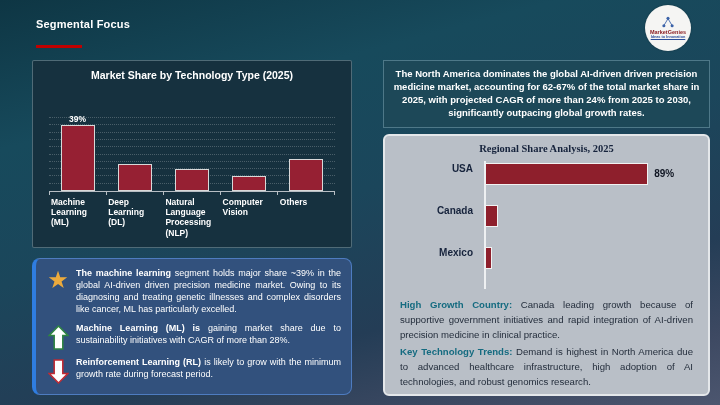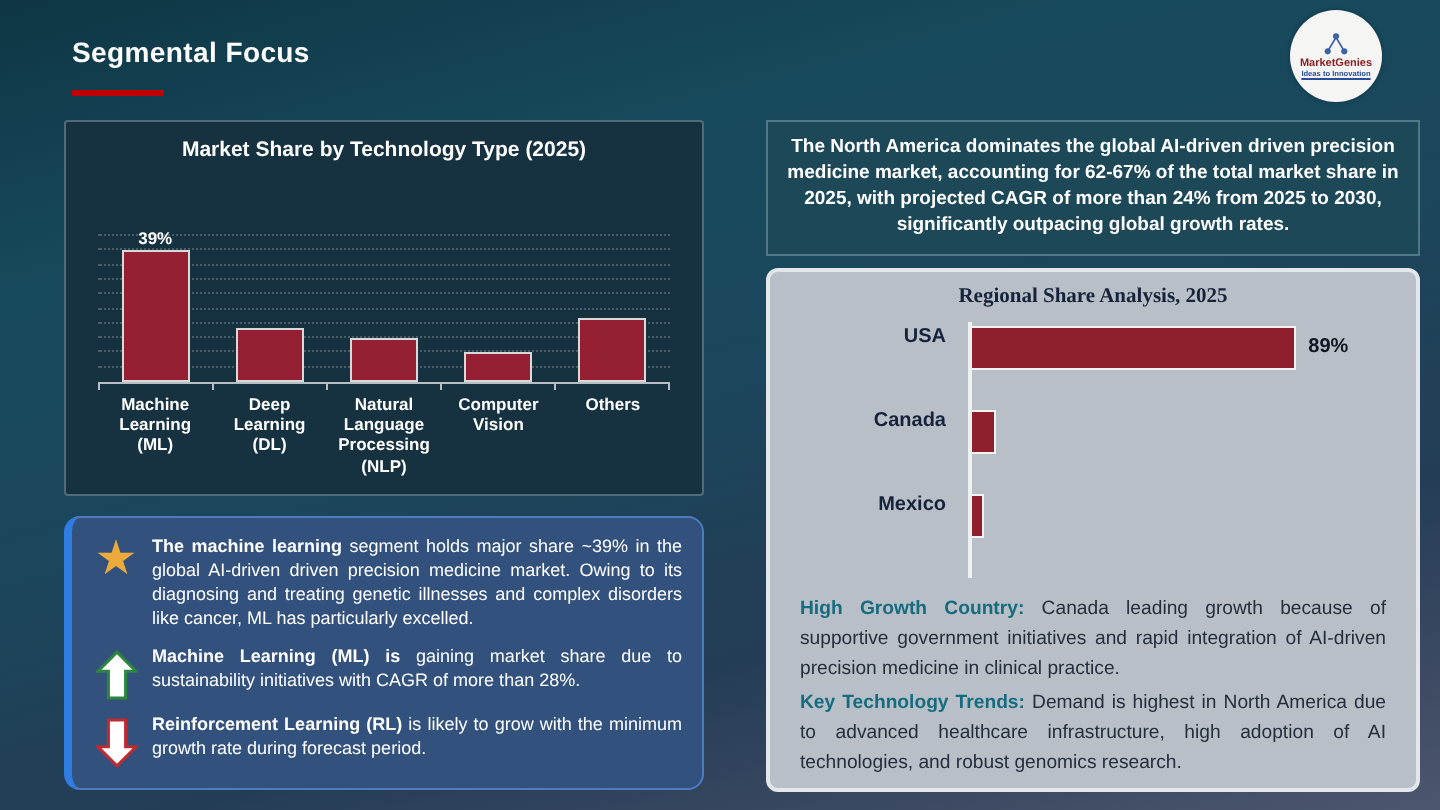--- a/index.html
+++ b/index.html
@@ -1,20 +1,20 @@
 <!DOCTYPE html>
 <html><head>
 <meta charset="utf-8">
 <style>
   html,body{margin:0;padding:0;}
   body{width:720px;height:405px;font-family:"Liberation Sans",sans-serif;}
   .slide{position:relative;width:720px;height:405px;overflow:hidden;
     background:linear-gradient(165deg,#0e3644 0%,#174a5c 25%,#1b465b 48%,#243d56 72%,#3d4962 88%,#4c566f 100%);}
   
-  .page-title{position:absolute;left:36px;top:18px;font-size:14px;font-weight:bold;color:#ffffff;letter-spacing:.2px;}
+  .page-title{position:absolute;left:36px;top:18px;font-size:11px;font-weight:bold;color:#ffffff;letter-spacing:.2px;}
   .title-underline{position:absolute;left:36px;top:45px;width:46px;height:3px;background:#c00000;}
   .logo{position:absolute;left:645px;top:5px;width:46px;height:46px;border-radius:50%;background:#f5f5f3;
     display:flex;flex-direction:column;align-items:center;justify-content:center;box-shadow:0 0 2px rgba(0,0,0,.3);}
   .logo-brand{font-size:5.5px;font-weight:bold;color:#8c1f24;line-height:1.1;}
   .logo-tagline{font-size:3.8px;font-weight:bold;color:#2a4d9b;text-decoration:underline;line-height:1.2;}
   
   .col-left{position:absolute;left:32px;top:60px;width:320px;}
   .col-right{position:absolute;left:383px;top:60px;width:327px;}
   
   .chart-panel{height:188px;background:#16313f;border:1px solid rgba(168,195,205,.4);border-radius:2px;box-sizing:border-box;}
@@ -22,21 +22,21 @@
   .plot{position:relative;margin:12px 16px 0;height:97px;}
   .gridline{position:absolute;left:0;right:0;height:0;border-top:1px dotted rgba(255,255,255,.22);}
   .cols{position:absolute;left:0;right:0;top:0;bottom:0;display:flex;}
   .vcol{flex:1;display:flex;flex-direction:column;justify-content:flex-end;align-items:center;}
   .bar-label{color:#fff;font-size:8.5px;font-weight:bold;margin-bottom:1px;}
   .vbar{width:34px;border:1px solid #d9d9d9;box-sizing:border-box;}
   .axis-x{margin:0 16px;border-top:1.5px solid #b7bec4;}
   .ticks{display:flex;margin:0 16px;height:3px;border-right:1px solid #b7bec4;}
   .tick-cell{flex:1;border-left:1px solid #b7bec4;}
   .cat-labels{display:flex;margin:2px 16px 0;}
-  .cat{flex:1;text-align:center;color:#fff;font-weight:bold;font-size:8.5px;line-height:1.2;padding:0 2px;}
+  .cat{flex:1;color:#fff;font-weight:bold;font-size:8.5px;line-height:1.2;padding:0 2px;}
   
   .insight-box{margin-top:10px;background:#32517d;border:1px solid #4e7cc0;border-left:4px solid #2f7de0;
     border-radius:8px;padding:9px 10px 3px 4px;box-sizing:border-box;min-height:132px;}
   .irow{display:flex;margin-bottom:7px;}
   .icon-cell{width:36px;flex:0 0 36px;display:flex;justify-content:center;align-items:flex-start;padding-top:2px;}
   .star-glyph{color:#ecaa3c;font-size:24px;line-height:20px;}
   .itext{flex:1;color:#fff;font-size:9px;line-height:1.33;text-align:justify;}
   
   .headline-box{background:#1d4858;border:1px solid rgba(140,180,195,.45);min-height:64px;box-sizing:border-box;
     padding:7px 6px;display:flex;align-items:center;}

